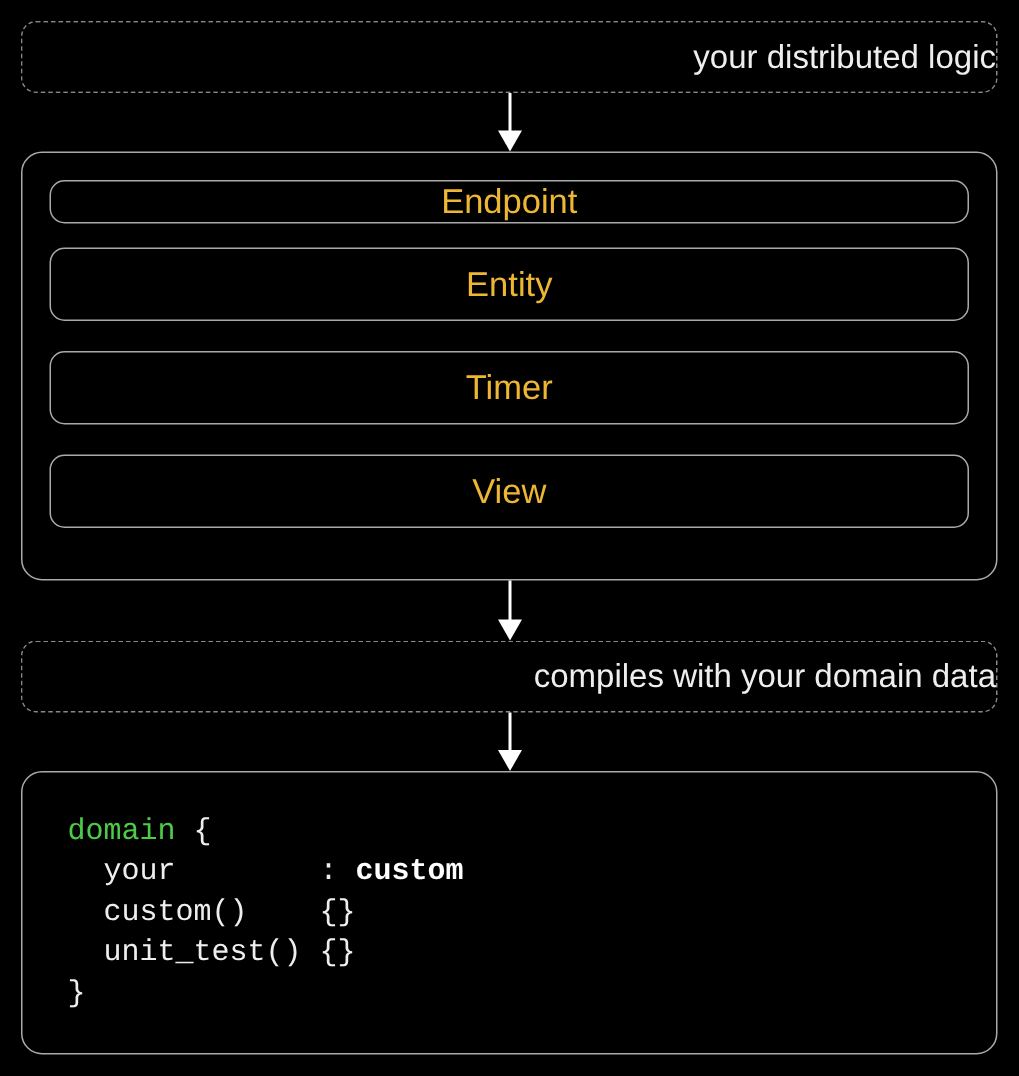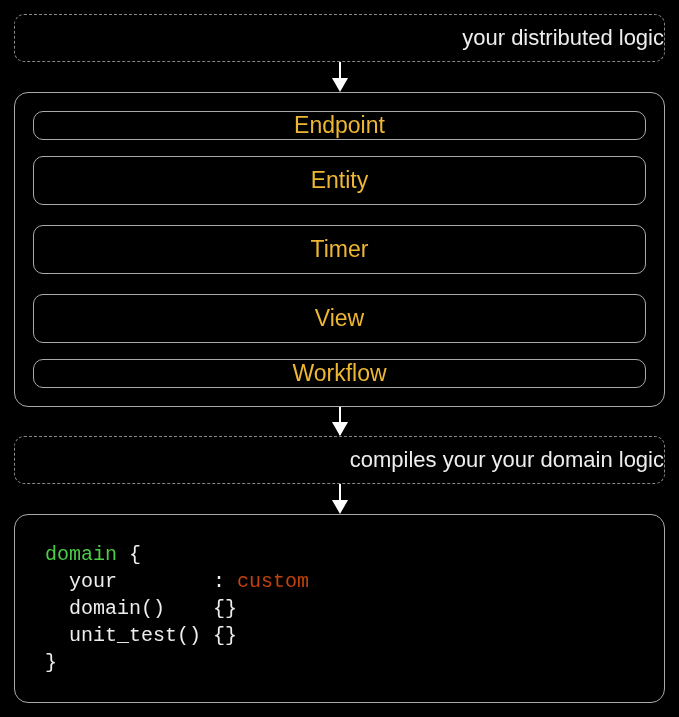--- a/index.html
+++ b/index.html
@@ -87,21 +87,21 @@
       border: 1.5px solid #aaa;
       border-radius: 14px;
       width: 100%;
       padding: 26px 30px;
       font-family: "SFMono-Regular", Consolas, "Liberation Mono", Menlo, monospace;
       font-size: 20px;
       line-height: 1.35;
       color: #eee;
     }
     .kw-green { color: #4ccb47; }
-    .kw-teal { color: #c2410c; }
+    .kw-teal { color: #ffffff; font-weight: bold; }
     .code-line { white-space: pre; }
   </style>
 </head>
 <body>
 
 <div class="dashed-box">
   <span>your distributed logic</span>
 </div>
 
 <div class="arrow-wrap">
@@ -117,38 +117,35 @@
     <div class="cell">
       <span>Entity</span>
     </div>
     <div class="cell">
       <span>Timer</span>
     </div>
     <div class="cell">
       <span>View</span>
     </div>
   </div>
-  <div class="row-full" style="margin-bottom:0">
-    <span>Workflow</span>
-  </div>
 </div>
 
 <div class="arrow-wrap">
   <div class="arrow-line"></div>
   <div class="arrow-head"></div>
 </div>
 
 <div class="dashed-box">
-  <span>compiles your your domain logic</span>
+  <span>compiles with your domain data</span>
 </div>
 
 <div class="arrow-wrap">
   <div class="arrow-line"></div>
   <div class="arrow-head"></div>
 </div>
 
 <div class="code-box">
   <div class="code-line"><span class="kw-green">domain</span><span> {</span></div>
   <div class="code-line"><span>  your        </span><span>: </span><span class="kw-teal">custom</span></div>
-  <div class="code-line">  domain()    {}</div>
+  <div class="code-line">  custom()    {}</div>
   <div class="code-line">  unit_test() {}</div>
   <div class="code-line">}</div>
 </div>
 
 </body></html>

